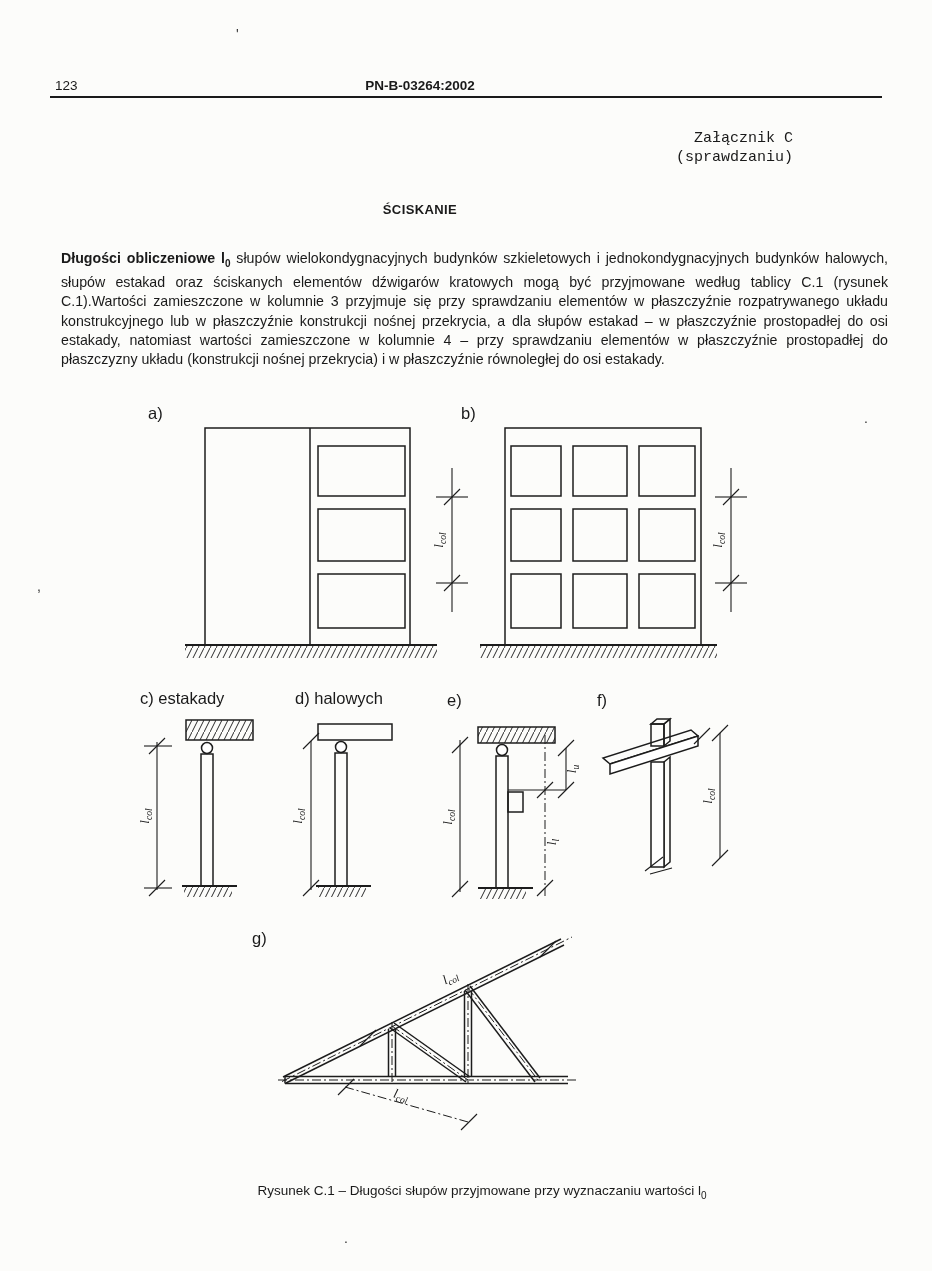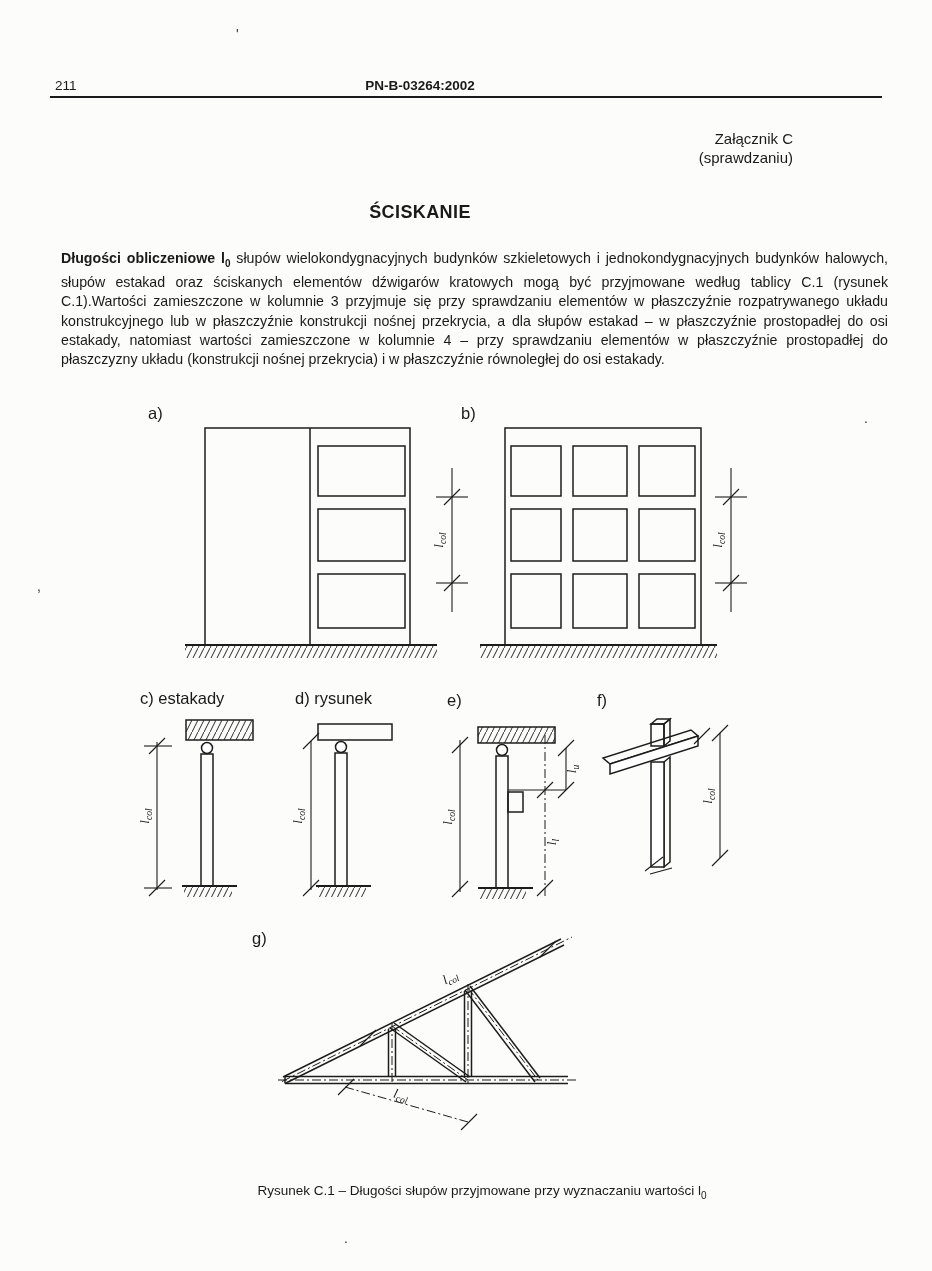--- a/index.html
+++ b/index.html
@@ -2,22 +2,22 @@
 <html><head>
 <meta charset="utf-8">
 <style>
   html,body{margin:0;padding:0;background:#e8e8e6;}
   .page{position:relative;width:932px;height:1271px;background:#fcfcfa;
         font-family:"Liberation Sans",sans-serif;color:#1a1a1a;overflow:hidden;}
   .abs{position:absolute;}
   .pageno{left:55px;top:78px;font-size:13.5px;}
   .std{left:0;top:78px;width:840px;text-align:center;font-size:13.5px;font-weight:bold;}
   .hrule{left:50px;top:96px;width:832px;height:2px;background:#1a1a1a;}
-  .annex{right:139px;top:129px;text-align:right;font-size:15px;line-height:19px;}
-  .title{left:0;top:202px;width:840px;text-align:center;font-weight:bold;font-size:18px;letter-spacing:.4px;}
+  .annex{right:139px;top:129px;text-align:right;font-size:15px;line-height:19px;font-family:Liberation Mono, monospace;}
+  .title{left:0;top:202px;width:840px;text-align:center;font-weight:bold;font-size:13px;letter-spacing:.4px;}
   .para{left:55px;top:243px;width:827px;font-size:14.2px;line-height:19.3px;text-align:justify;margin:6px;}
   sub{font-size:10px;}
   .figlbl{font-size:16.5px;}
   .caption{left:16px;top:1183px;width:932px;text-align:center;font-size:13.5px;}
   .art{font-size:14px;color:#333;}
   svg.fig{position:absolute;left:0;top:0;}
   svg line,svg rect,svg polygon,svg circle{stroke:#1c1c1c;stroke-width:1.5;fill:none;stroke-linecap:butt;}
   .thin{stroke-width:1.1;}
   .thick{stroke-width:2;}
   .dashdot{stroke-width:1;stroke-dasharray:9 3 2 3;}
@@ -186,37 +186,37 @@
       </g>
       <g>
         <line class="dashdot" x1="345" y1="1087" x2="468" y2="1122"></line>
         <line class="thin" x1="338" y1="1095" x2="354" y2="1079"></line>
         <line class="thin" x1="461" y1="1130" x2="477" y2="1114"></line>
         <text class="dimlbl" text-anchor="middle" transform="rotate(16 400 1099)" x="400" y="1099"><tspan>l</tspan><tspan class="dimsub" dy="3">col</tspan></text>
       </g>
     </g>
   </svg>
 
-  <div class="abs pageno">211</div>
+  <div class="abs pageno">123</div>
   <div class="abs std">PN-B-03264:2002</div>
   <div class="abs hrule"></div>
 
   <div class="abs annex">
     <div>Załącznik C</div>
     <div>(sprawdzaniu)</div>
   </div>
 
   <div class="abs title">ŚCISKANIE</div>
 
   <p class="abs para"><b><span>Długości obliczeniowe l</span><sub>0</sub></b><span> słupów wielokondygnacyjnych budynków szkieletowych i jednokondygnacyjnych budynków halowych, słupów estakad oraz ściskanych elementów dźwigarów kratowych mogą być przyjmowane według tablicy C.1 (rysunek C.1).Wartości zamieszczone w kolumnie 3 przyjmuje się przy sprawdzaniu elementów w płaszczyźnie rozpatrywanego układu konstrukcyjnego lub w płaszczyźnie konstrukcji nośnej przekrycia, a dla słupów estakad – w płaszczyźnie prostopadłej do osi estakady, natomiast wartości zamieszczone w kolumnie 4 – przy sprawdzaniu elementów w płaszczyźnie prostopadłej do płaszczyzny układu (konstrukcji nośnej przekrycia) i w płaszczyźnie równoległej do osi estakady.</span></p>
 
   <div class="abs figlbl" style="left:148px;top:404px">a)</div>
   <div class="abs figlbl" style="left:461px;top:404px">b)</div>
   <div class="abs figlbl" style="left:140px;top:689px">c) estakady</div>
-  <div class="abs figlbl" style="left:295px;top:689px">d) rysunek</div>
+  <div class="abs figlbl" style="left:295px;top:689px">d) halowych</div>
   <div class="abs figlbl" style="left:447px;top:691px">e)</div>
   <div class="abs figlbl" style="left:597px;top:691px">f)</div>
   <div class="abs figlbl" style="left:252px;top:929px">g)</div>
 
   <div class="abs caption"><span>Rysunek C.1 – Długości słupów przyjmowane przy wyznaczaniu wartości l</span><sub>0</sub></div>
 
   <span class="abs art" style="left:236px;top:26px">'</span>
   <span class="abs art" style="left:37px;top:578px">,</span>
   <span class="abs art" style="left:864px;top:410px">.</span>
   <span class="abs art" style="left:344px;top:1230px">.</span>

